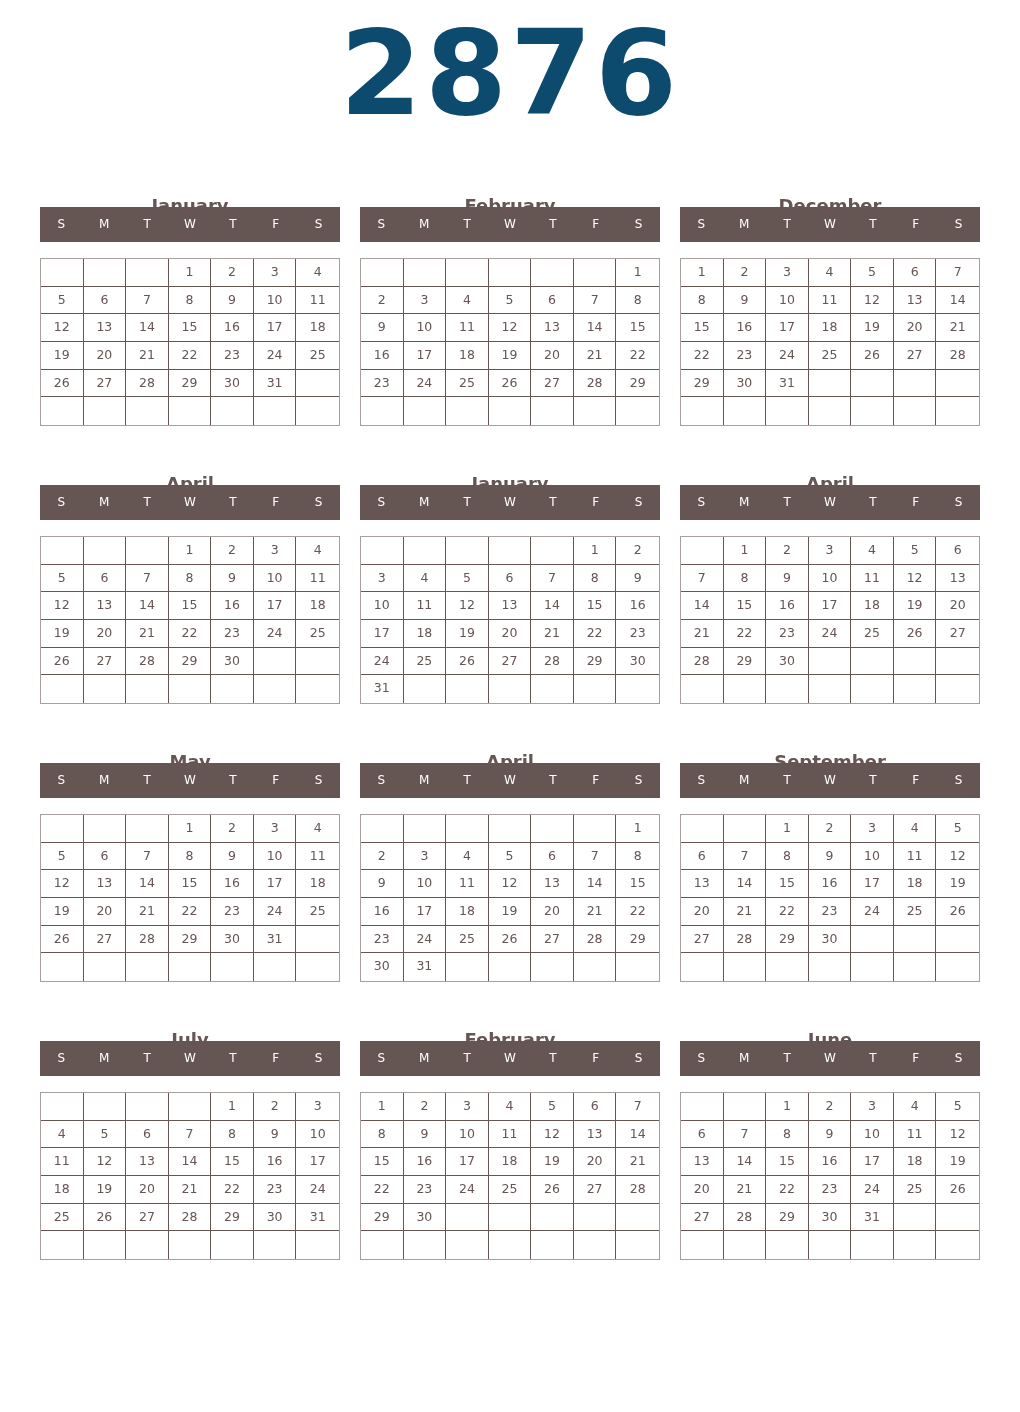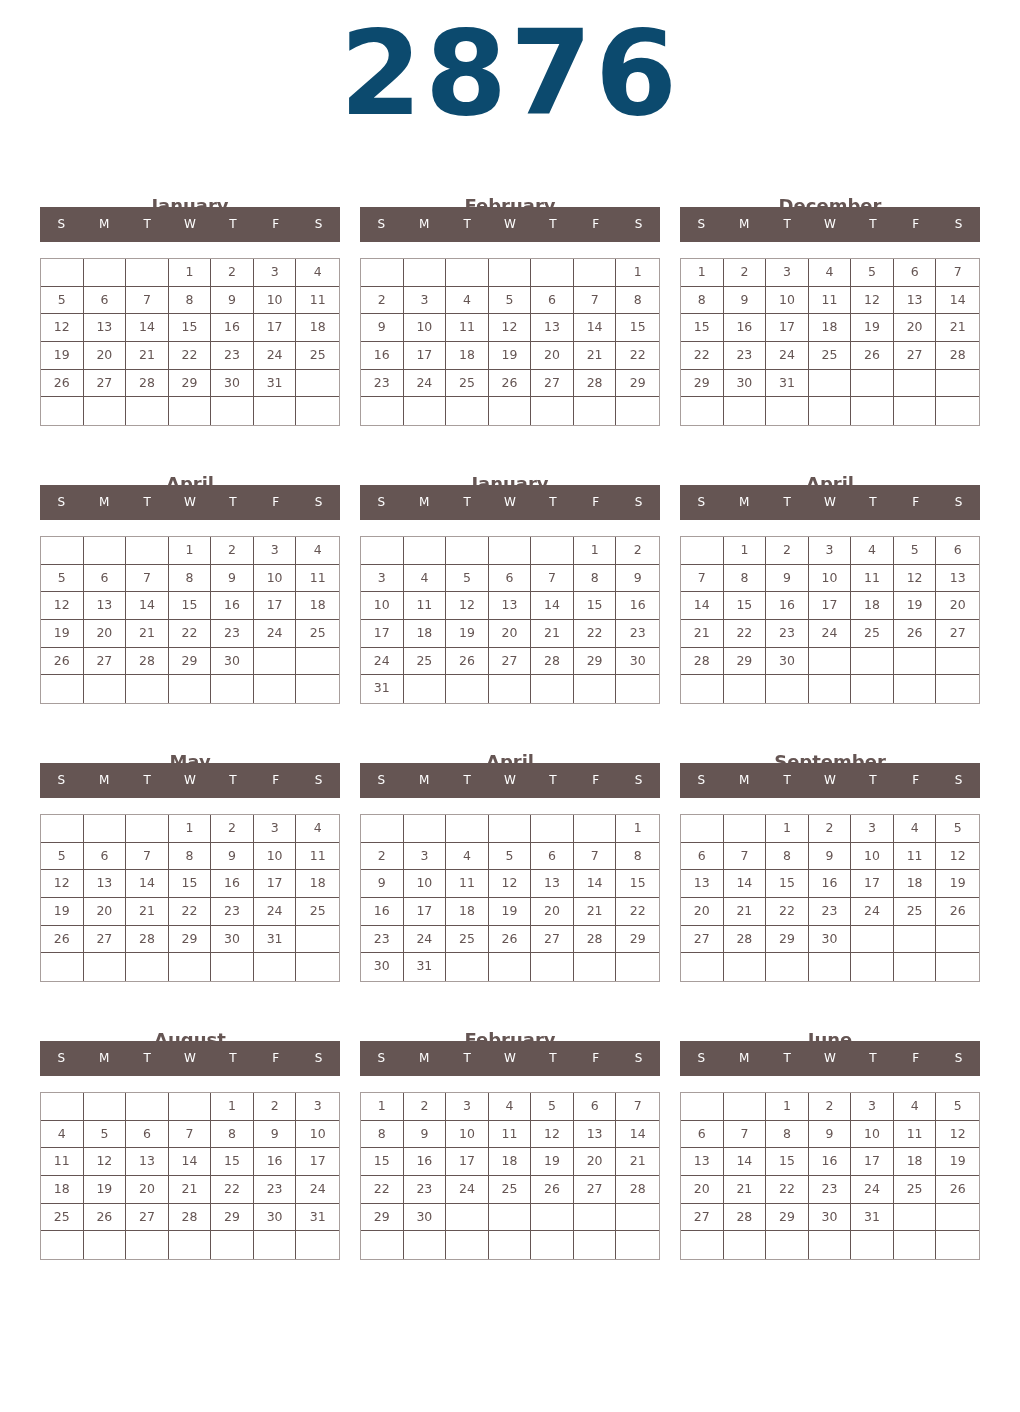--- a/index.html
+++ b/index.html
@@ -517,21 +517,21 @@
         <div class="cell lr"></div>
         <div class="cell lr"></div>
         <div class="cell lr"></div>
         <div class="cell lr"></div>
         <div class="cell lr"></div>
         <div class="cell lr"></div>
         <div class="cell lc lr"></div>
       </div>
     </div>
     <div class="month" style="left: 40px; top: 1008px;">
-      <div class="mtitle">August</div>
+      <div class="mtitle">July</div>
       <div class="dow">
         <span>S</span>
         <span>M</span>
         <span>T</span>
         <span>W</span>
         <span>T</span>
         <span>F</span>
         <span>S</span>
       </div>
       <div class="grid">

